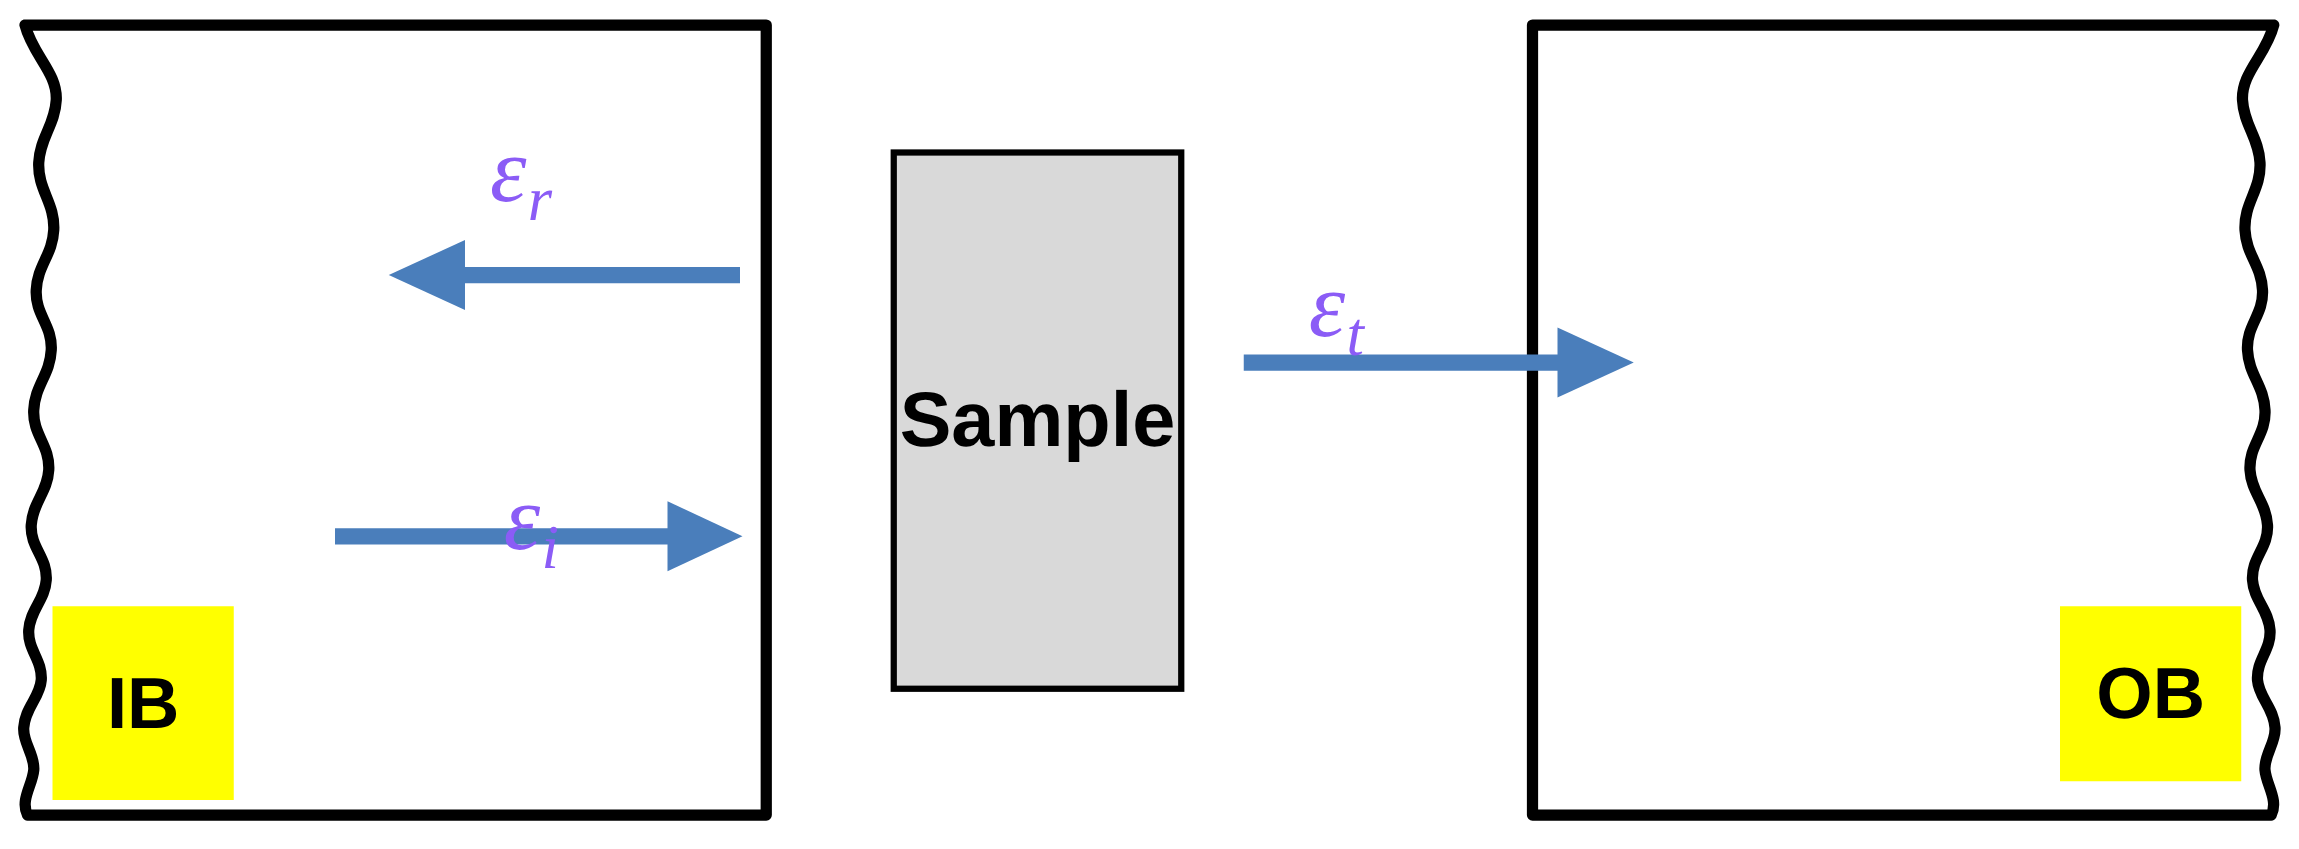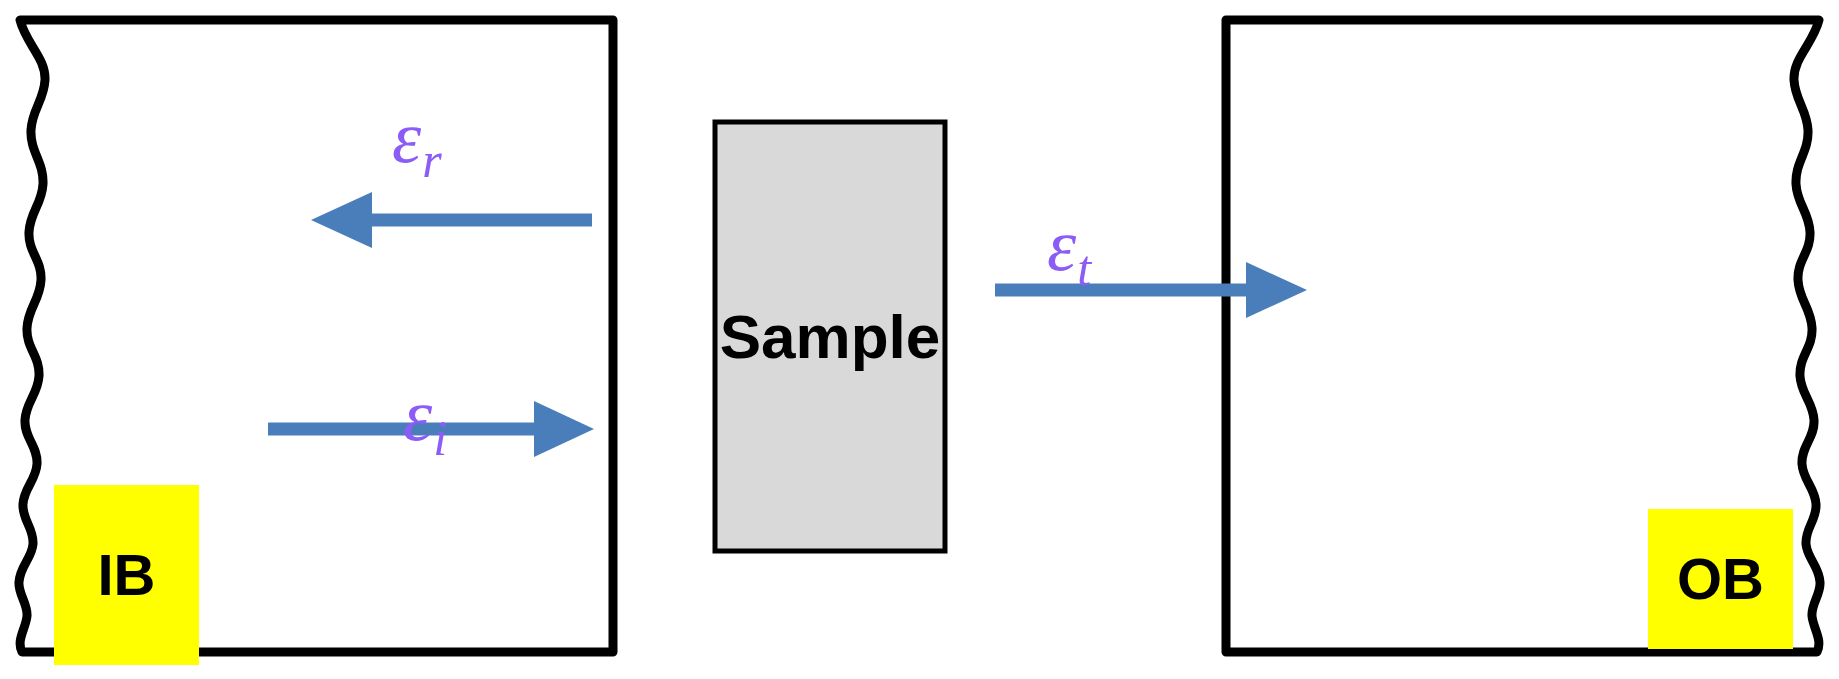--- a/index.html
+++ b/index.html
@@ -31,31 +31,30 @@
     justify-content: center;
     background: #ffff00;
     color: #000000;
     font-weight: bold;
     font-size: 58px;
     letter-spacing: 0px;
     line-height: 1;
     font-family: "Liberation Sans", sans-serif;
   }
   #label-ib {
-    left: 54px;
+    left: 42px;
     top: 485px;
     width: 145px;
-    height: 180px;
+    height: 155px;
   }
   #label-ob {
     left: 1648px;
     top: 485px;
     width: 145px;
     height: 140px;
-    margin-top: 24px;
   }
   .sample-text {
     position: absolute;
     left: 715px;
     top: 122px;
     width: 230px;
     height: 429px;
     display: flex;
     align-items: center;
     justify-content: center;

